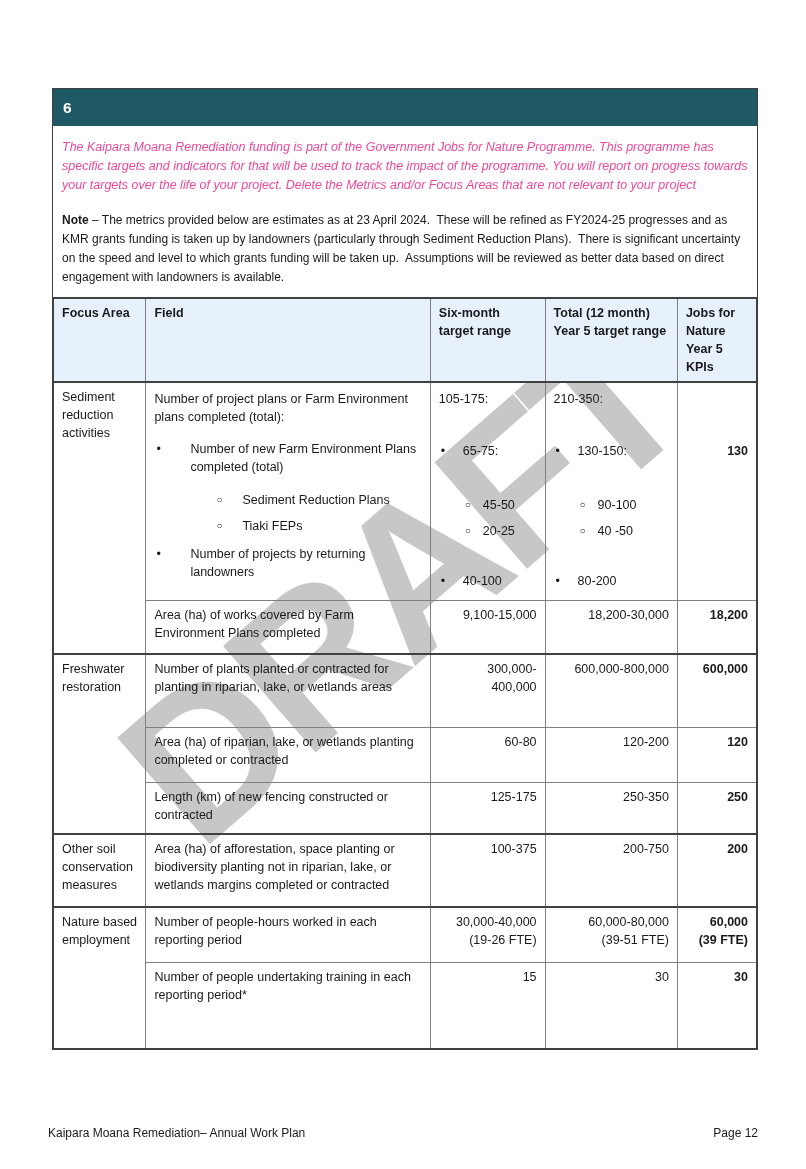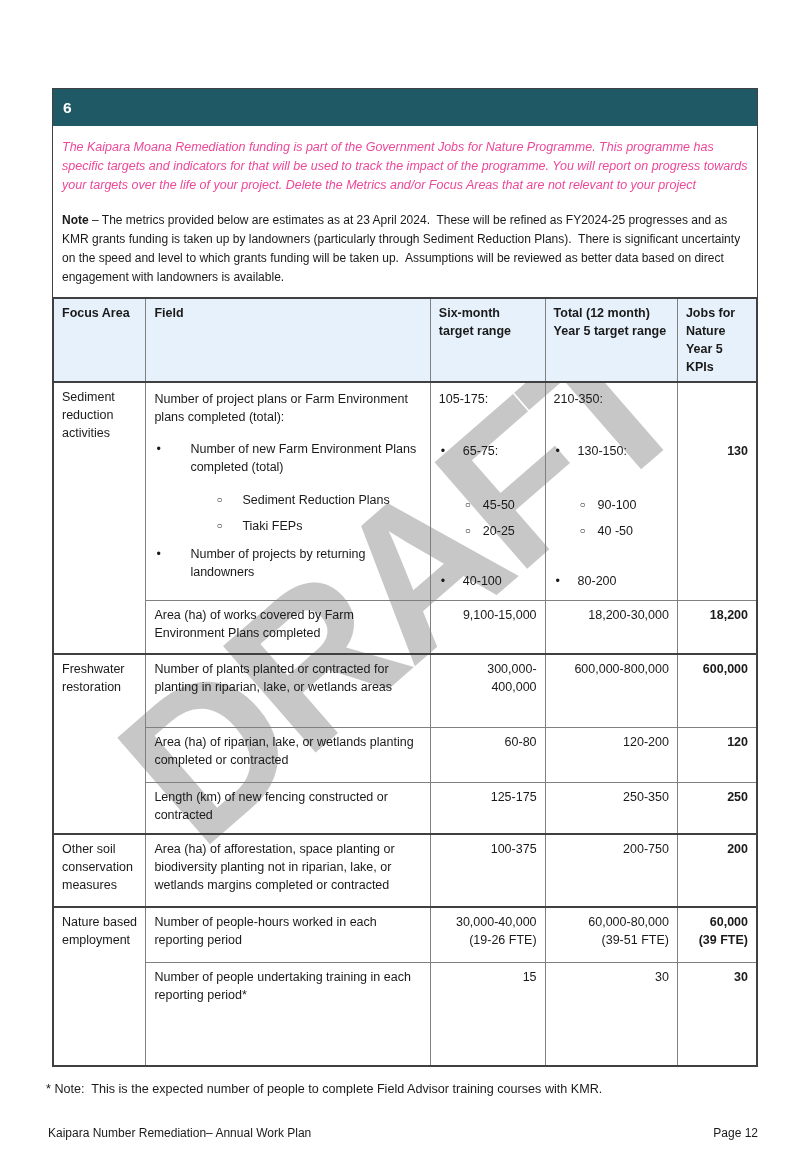--- a/index.html
+++ b/index.html
@@ -23,21 +23,21 @@
   table.ind{border-collapse:collapse;width:100%;table-layout:fixed;
         border:2px solid #404040;font-size:12.5px;line-height:18px;background:transparent;}
   th,td{border:1px solid #808080;vertical-align:top;padding:5px 8px;box-sizing:border-box;}
   thead th{background:#E7F1FB;text-align:left;font-weight:bold;white-space:pre-line;
         border-bottom:2px solid #404040;}
   tr.g-start>td{border-top:2px solid #404040;}
   td.num,td.kpi{text-align:right;white-space:pre-line;}
   td.kpi{font-weight:bold;}
   td.kpi-pad{padding-top:59px;}
   tr.hrow{height:78px;} tr.r1{height:218px;} tr.r2{height:54px;} tr.r3{height:73px;}
-  tr.r4{height:55px;} tr.r5{height:52px;border-radius:19px;} tr.r6{height:73px;} tr.r7{height:55px;} tr.r8{height:104px;}
+  tr.r4{height:55px;} tr.r5{height:52px;border-radius:19px;} tr.r6{height:73px;} tr.r7{height:55px;} tr.r8{height:87px;}
   .m-title{margin:2px 0 0 0;}
   .li{display:flex;}
   .li .marker{flex:none;}
   .li .txt{flex:1;}
   .marker.circle{font-size:10px;line-height:18px;}
   
   td.metric .l1 .marker{width:34px;padding-left:2px;}
   td.metric .l2{margin-left:62px;}
   td.metric .l2 .marker{width:26px;}
   td.metric .li.b1{margin-top:14px;}
@@ -211,22 +211,21 @@
         </tr>
         <tr class="r8">
           <td class="metric">Number of people undertaking training in each reporting period*</td>
           <td class="num">15</td>
           <td class="num">30</td>
           <td class="kpi">30</td>
         </tr>
       </tbody>
     </table>
 
-    <p class="fn">* Note:  This is the expected number of people to complete Field Advisor training courses with KMR.</p>
 
   </div>
 
   <div class="footer">
-    <span>Kaipara Number Remediation– Annual Work Plan</span>
+    <span>Kaipara Moana Remediation– Annual Work Plan</span>
     <span>Page 12</span>
   </div>
 
 </div>
 
 </body></html>

